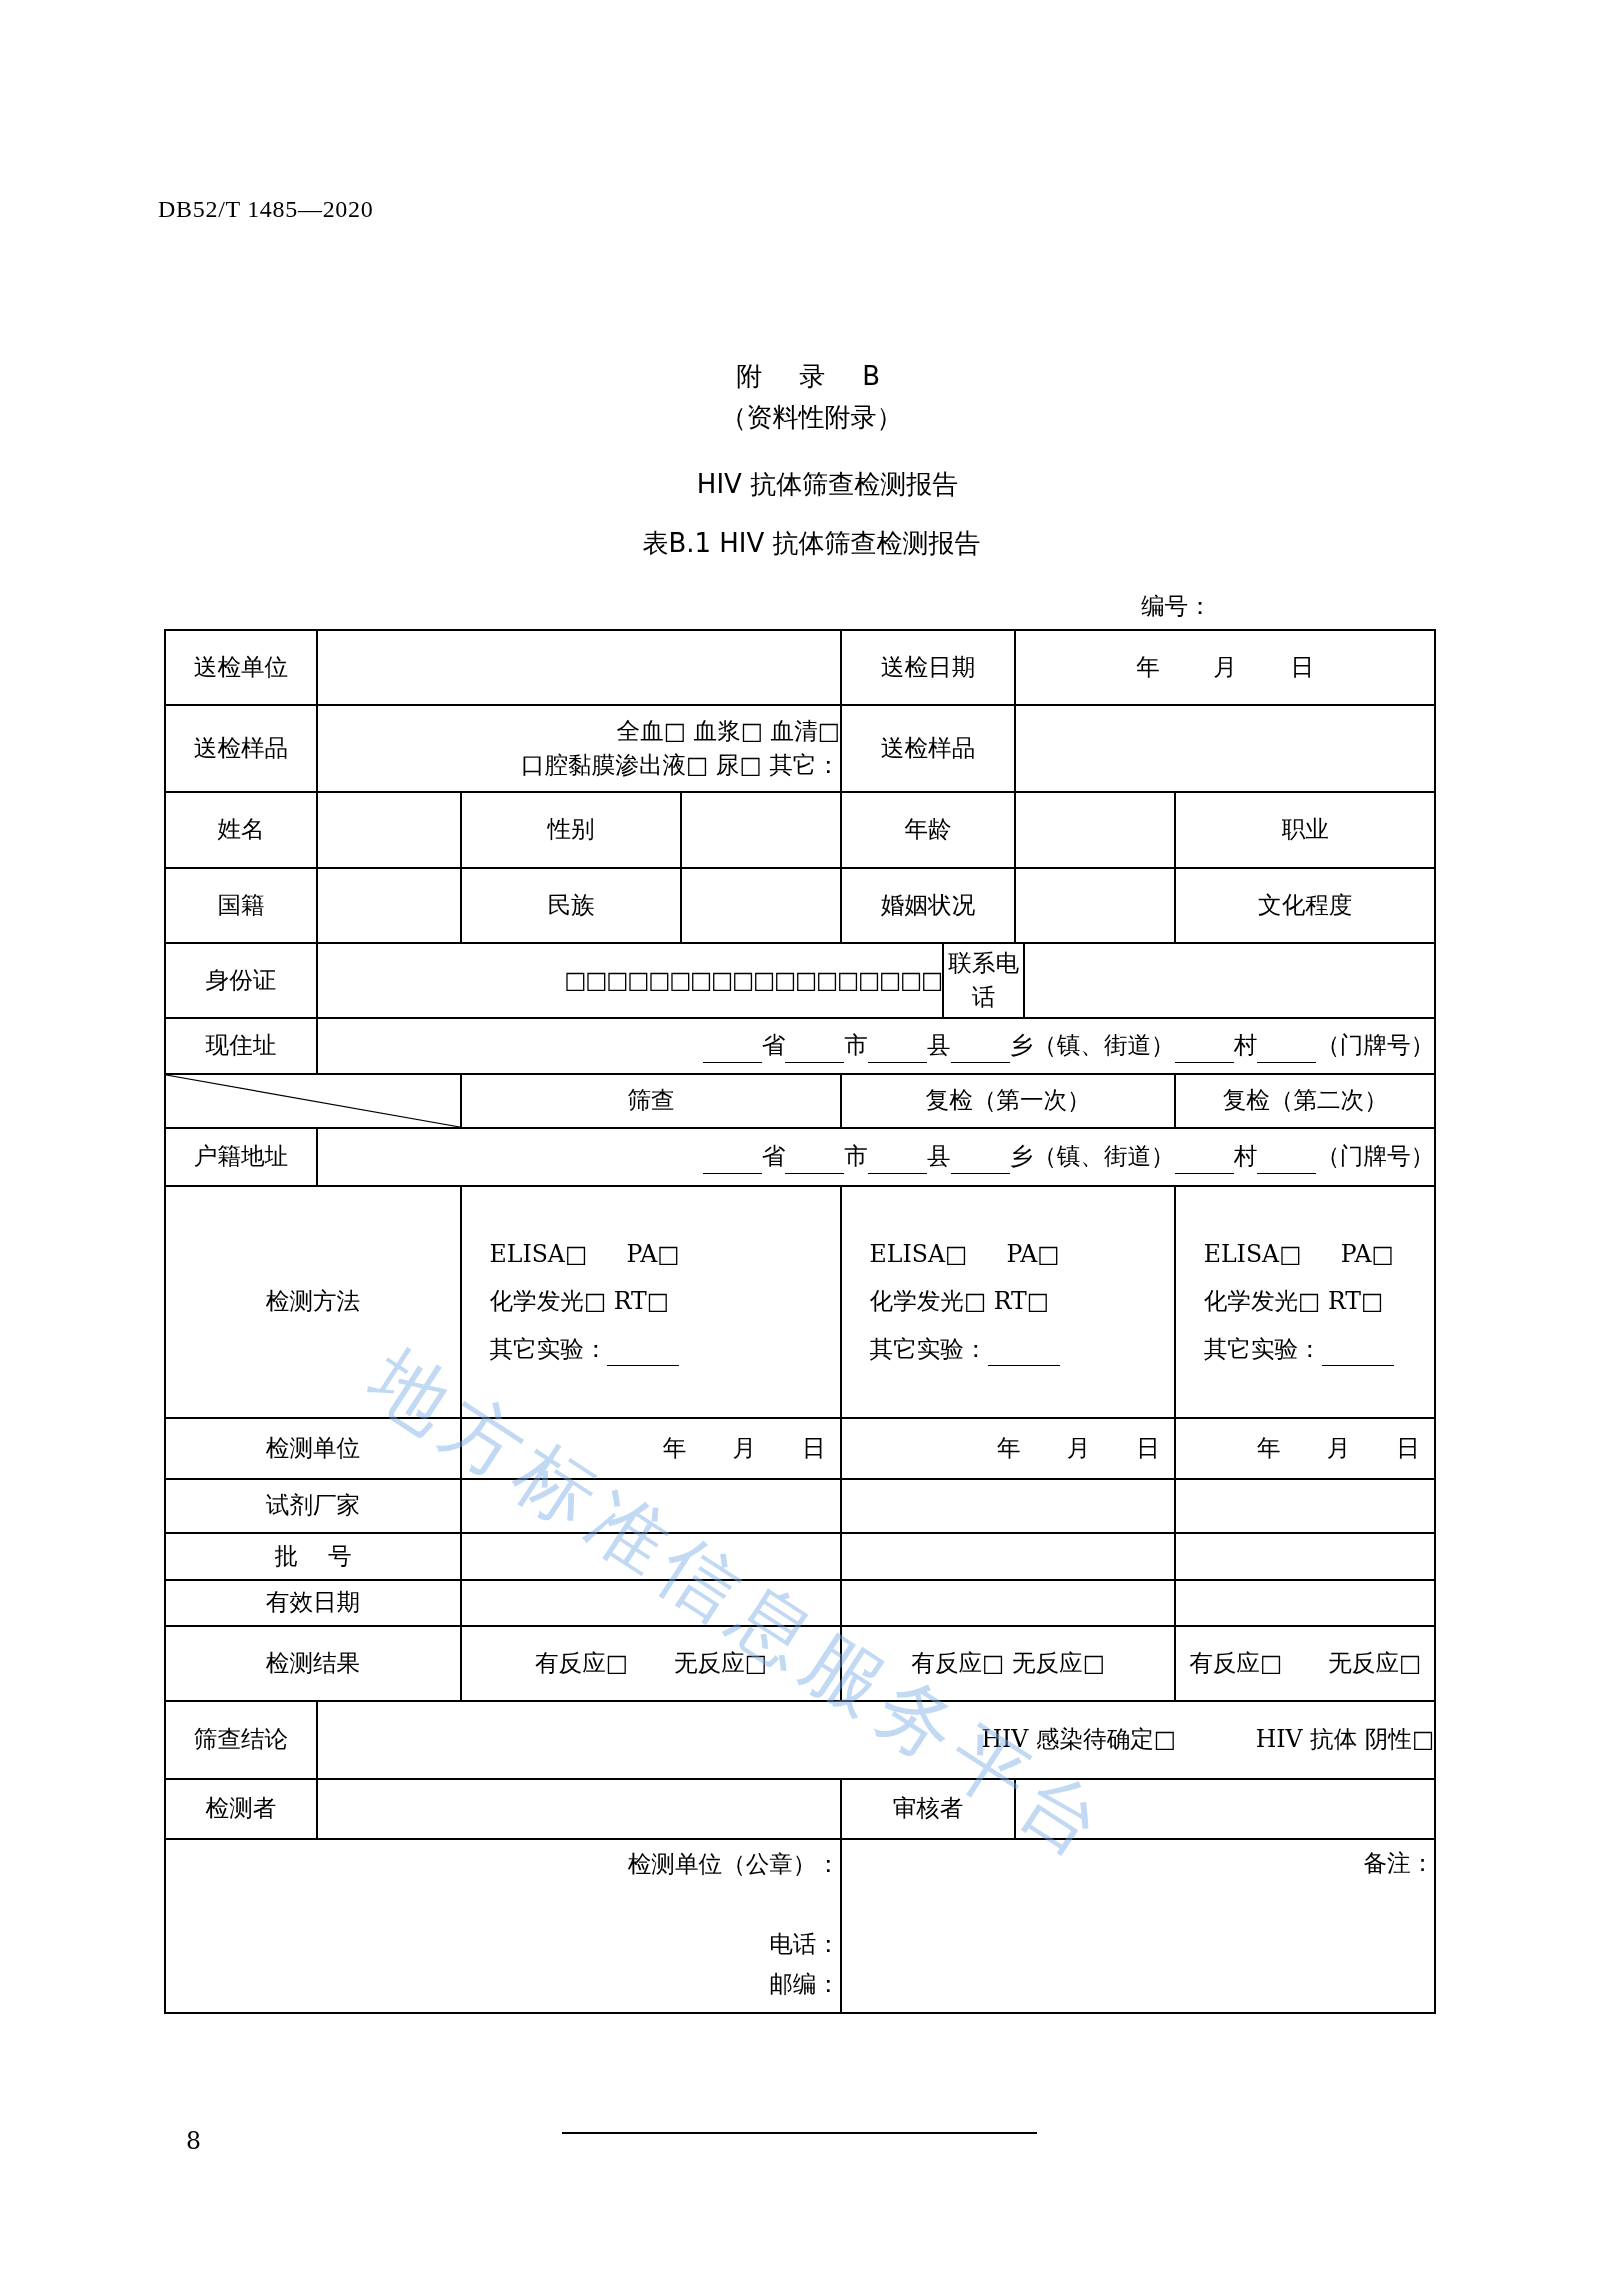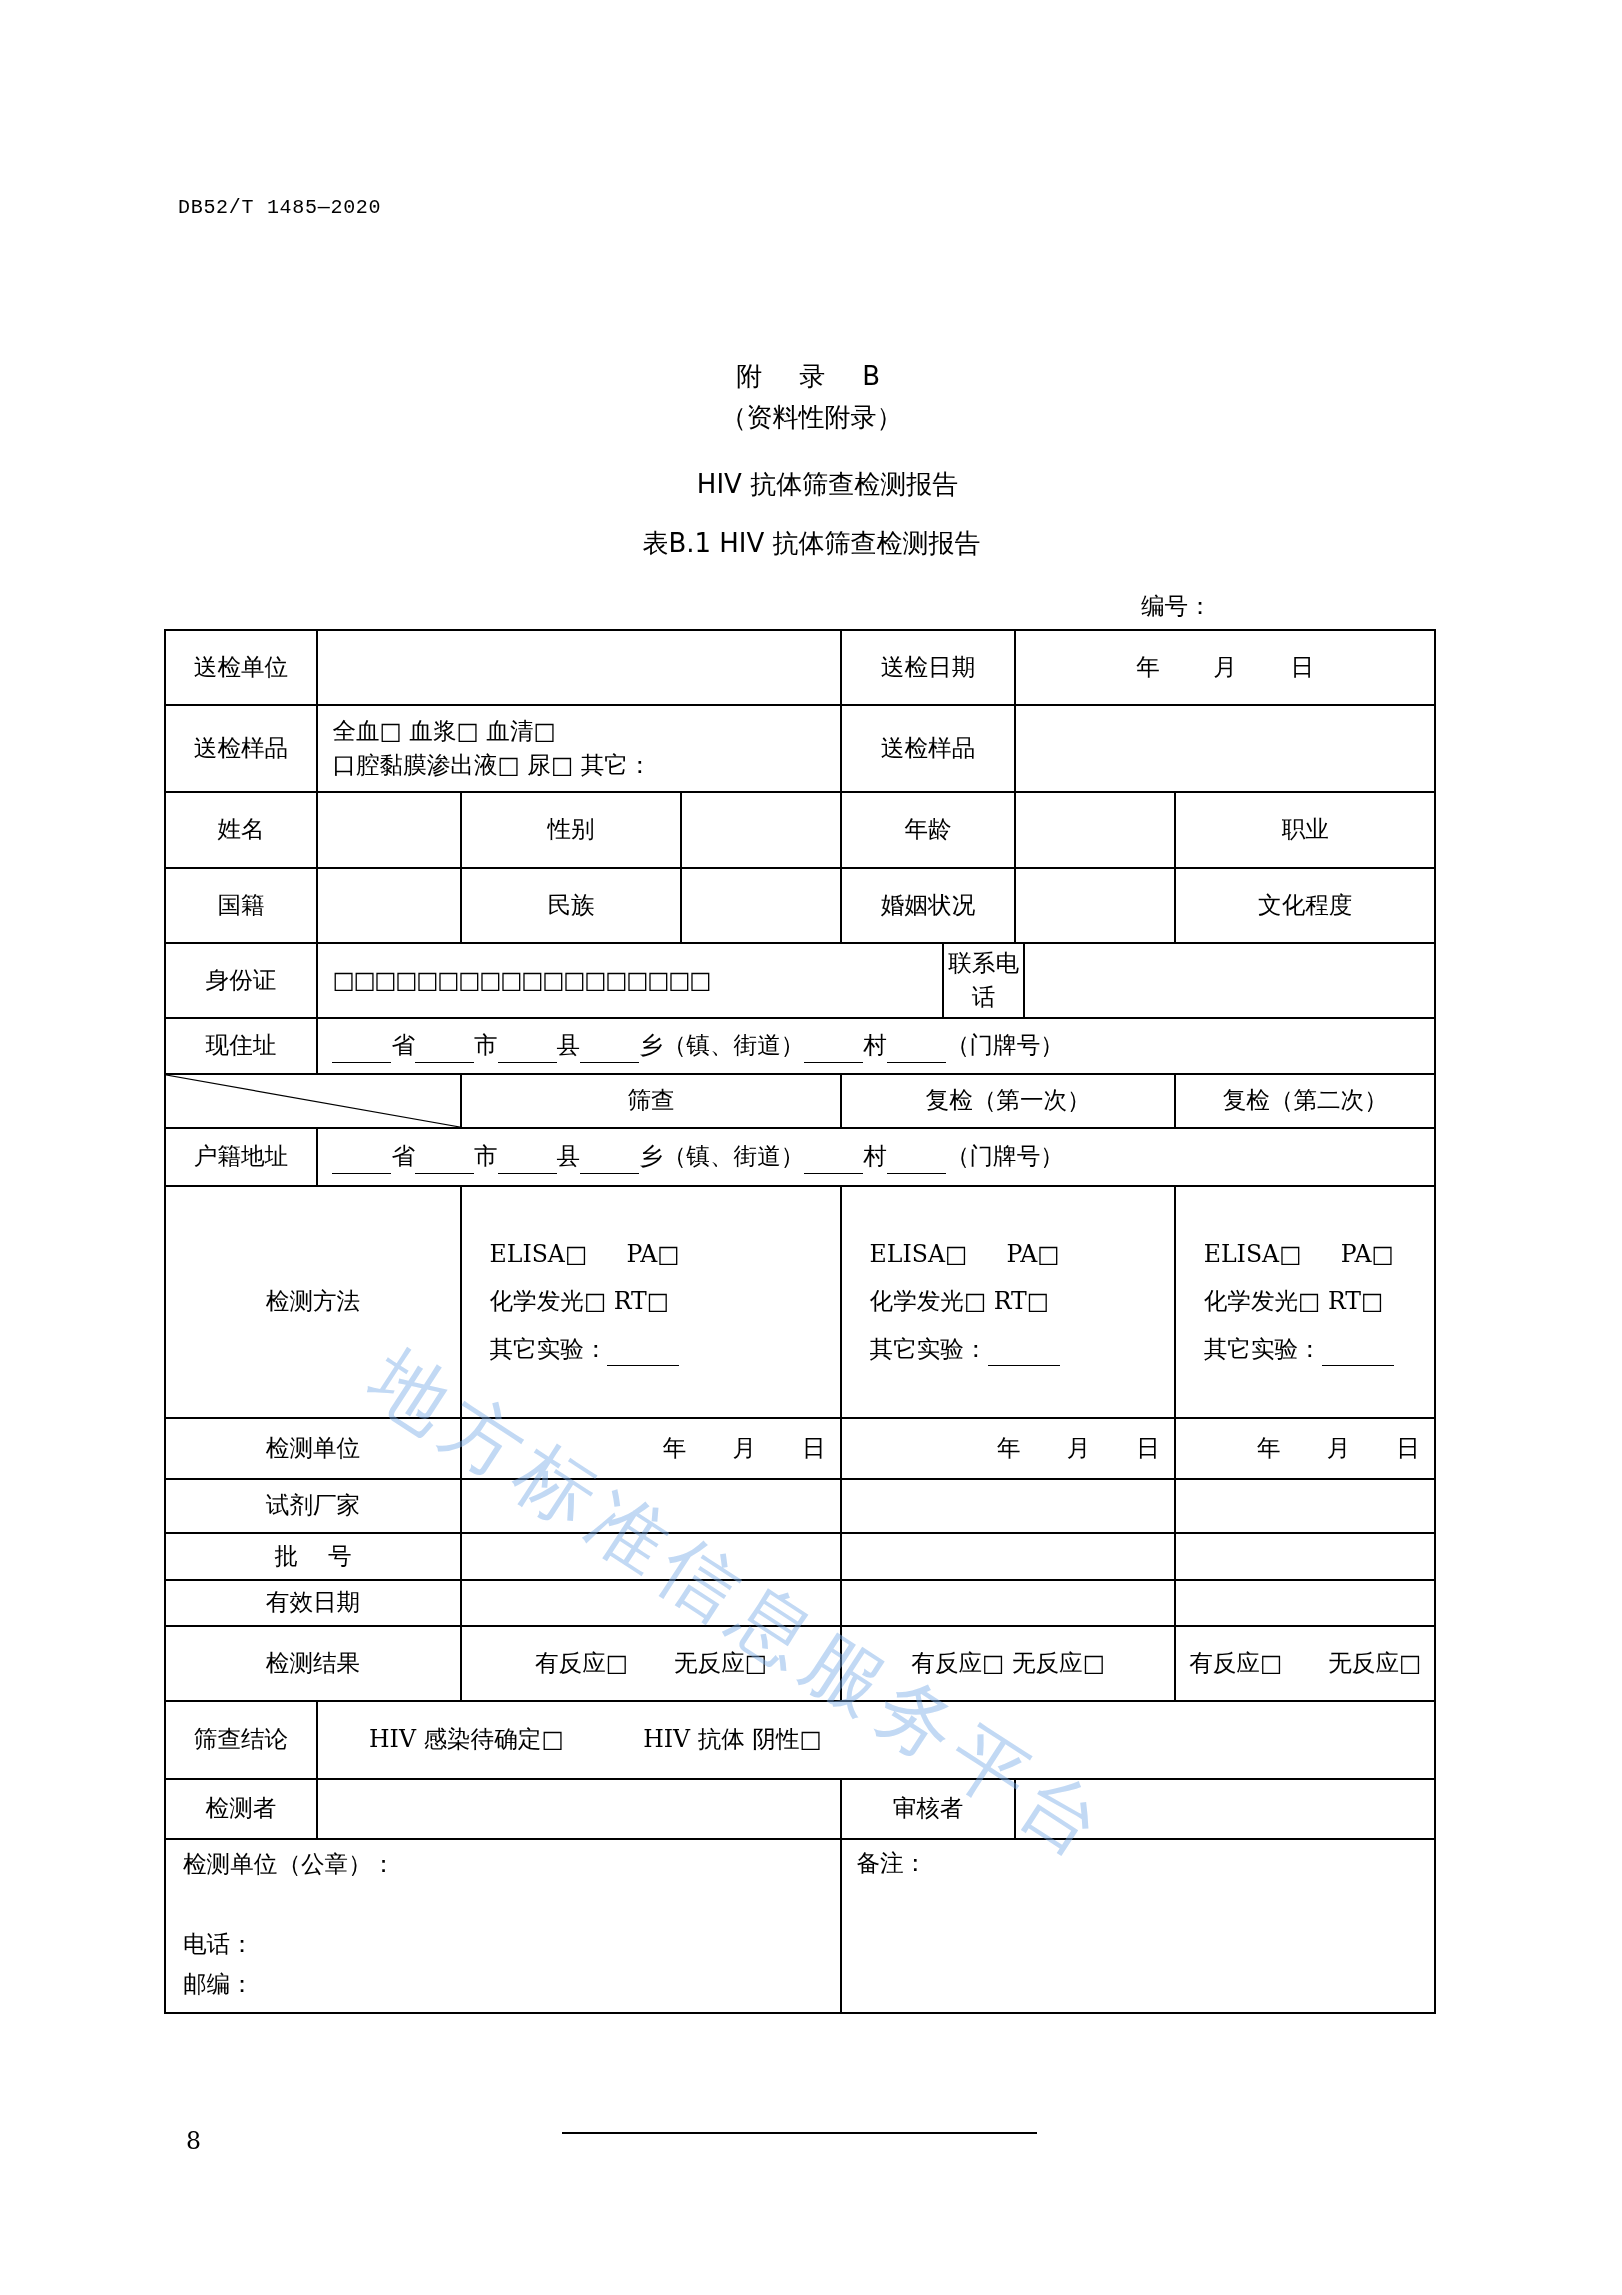--- a/index.html
+++ b/index.html
@@ -1,28 +1,28 @@
 <!DOCTYPE html>
 <html style="font-size:10.5px"><head>
 <meta charset="utf-8">
 <style>
   html, body { margin:0; padding:0; background:#ffffff; }
   body { width:1623px; height:2295px; position:relative; overflow:hidden;
          font-family:"DejaVu Serif","Liberation Serif",serif; color:#000; }
   .abs { position:absolute; }
-  .hdr { left:158px; top:196px; font-family:Liberation Mono, monospace; font-size:20px; letter-spacing:0.7px;margin-left:20px; }
+  .hdr { left:158px; top:196px; font-family:Liberation Serif, serif; font-size:24px; letter-spacing:0.7px; }
   .ctr { left:0; width:1623px; text-align:center; font-family:"DejaVu Sans","Liberation Sans",sans-serif; font-size:26px; }
   .t1 { top:359px; letter-spacing:6.5px; word-spacing:15.7px; }
   .t2 { top:400px; }
   .t3 { top:467px;padding-left:16px; }
   .t4 { top:526px; }
   .serial { left:1141px; top:590px; font-size:23.6px; }
   table.form { position:absolute; left:164px; top:629px; width:1269px; border-collapse:collapse; table-layout:fixed; }
   table.form td { border:2px solid #000; font-size:23.6px; padding:0; vertical-align:middle; text-align:center; line-height:1.4; }
-  table.form td.left { text-align:left; padding-left:14.4px; }
+  table.form td.left { text-align:right; padding-left:14.4px; }
   table.form td.right { text-align:right; padding-right:14.4px; }
   .diag { position:relative; overflow:hidden; }
   .diag svg { position:absolute; left:0; top:0; width:100%; height:100%; }
   .method div { text-align:left; padding-left:27.5px; margin:14.4px 0; }
   .ml { display:inline-block; width:137px; }
   .under { display:inline-block; width:72px; border-bottom:1.3px solid #000; height:19.6px; vertical-align:bottom; }
   .blank { display:inline-block; width:59px; border-bottom:1.3px solid #000; height:19.6px; vertical-align:bottom; }
   .gap1 { display:inline-block; width:46px; }
   .gap2 { display:inline-block; width:72px; }
   .footer-num { left:186px; top:2127px; font-size:23.6px; }

